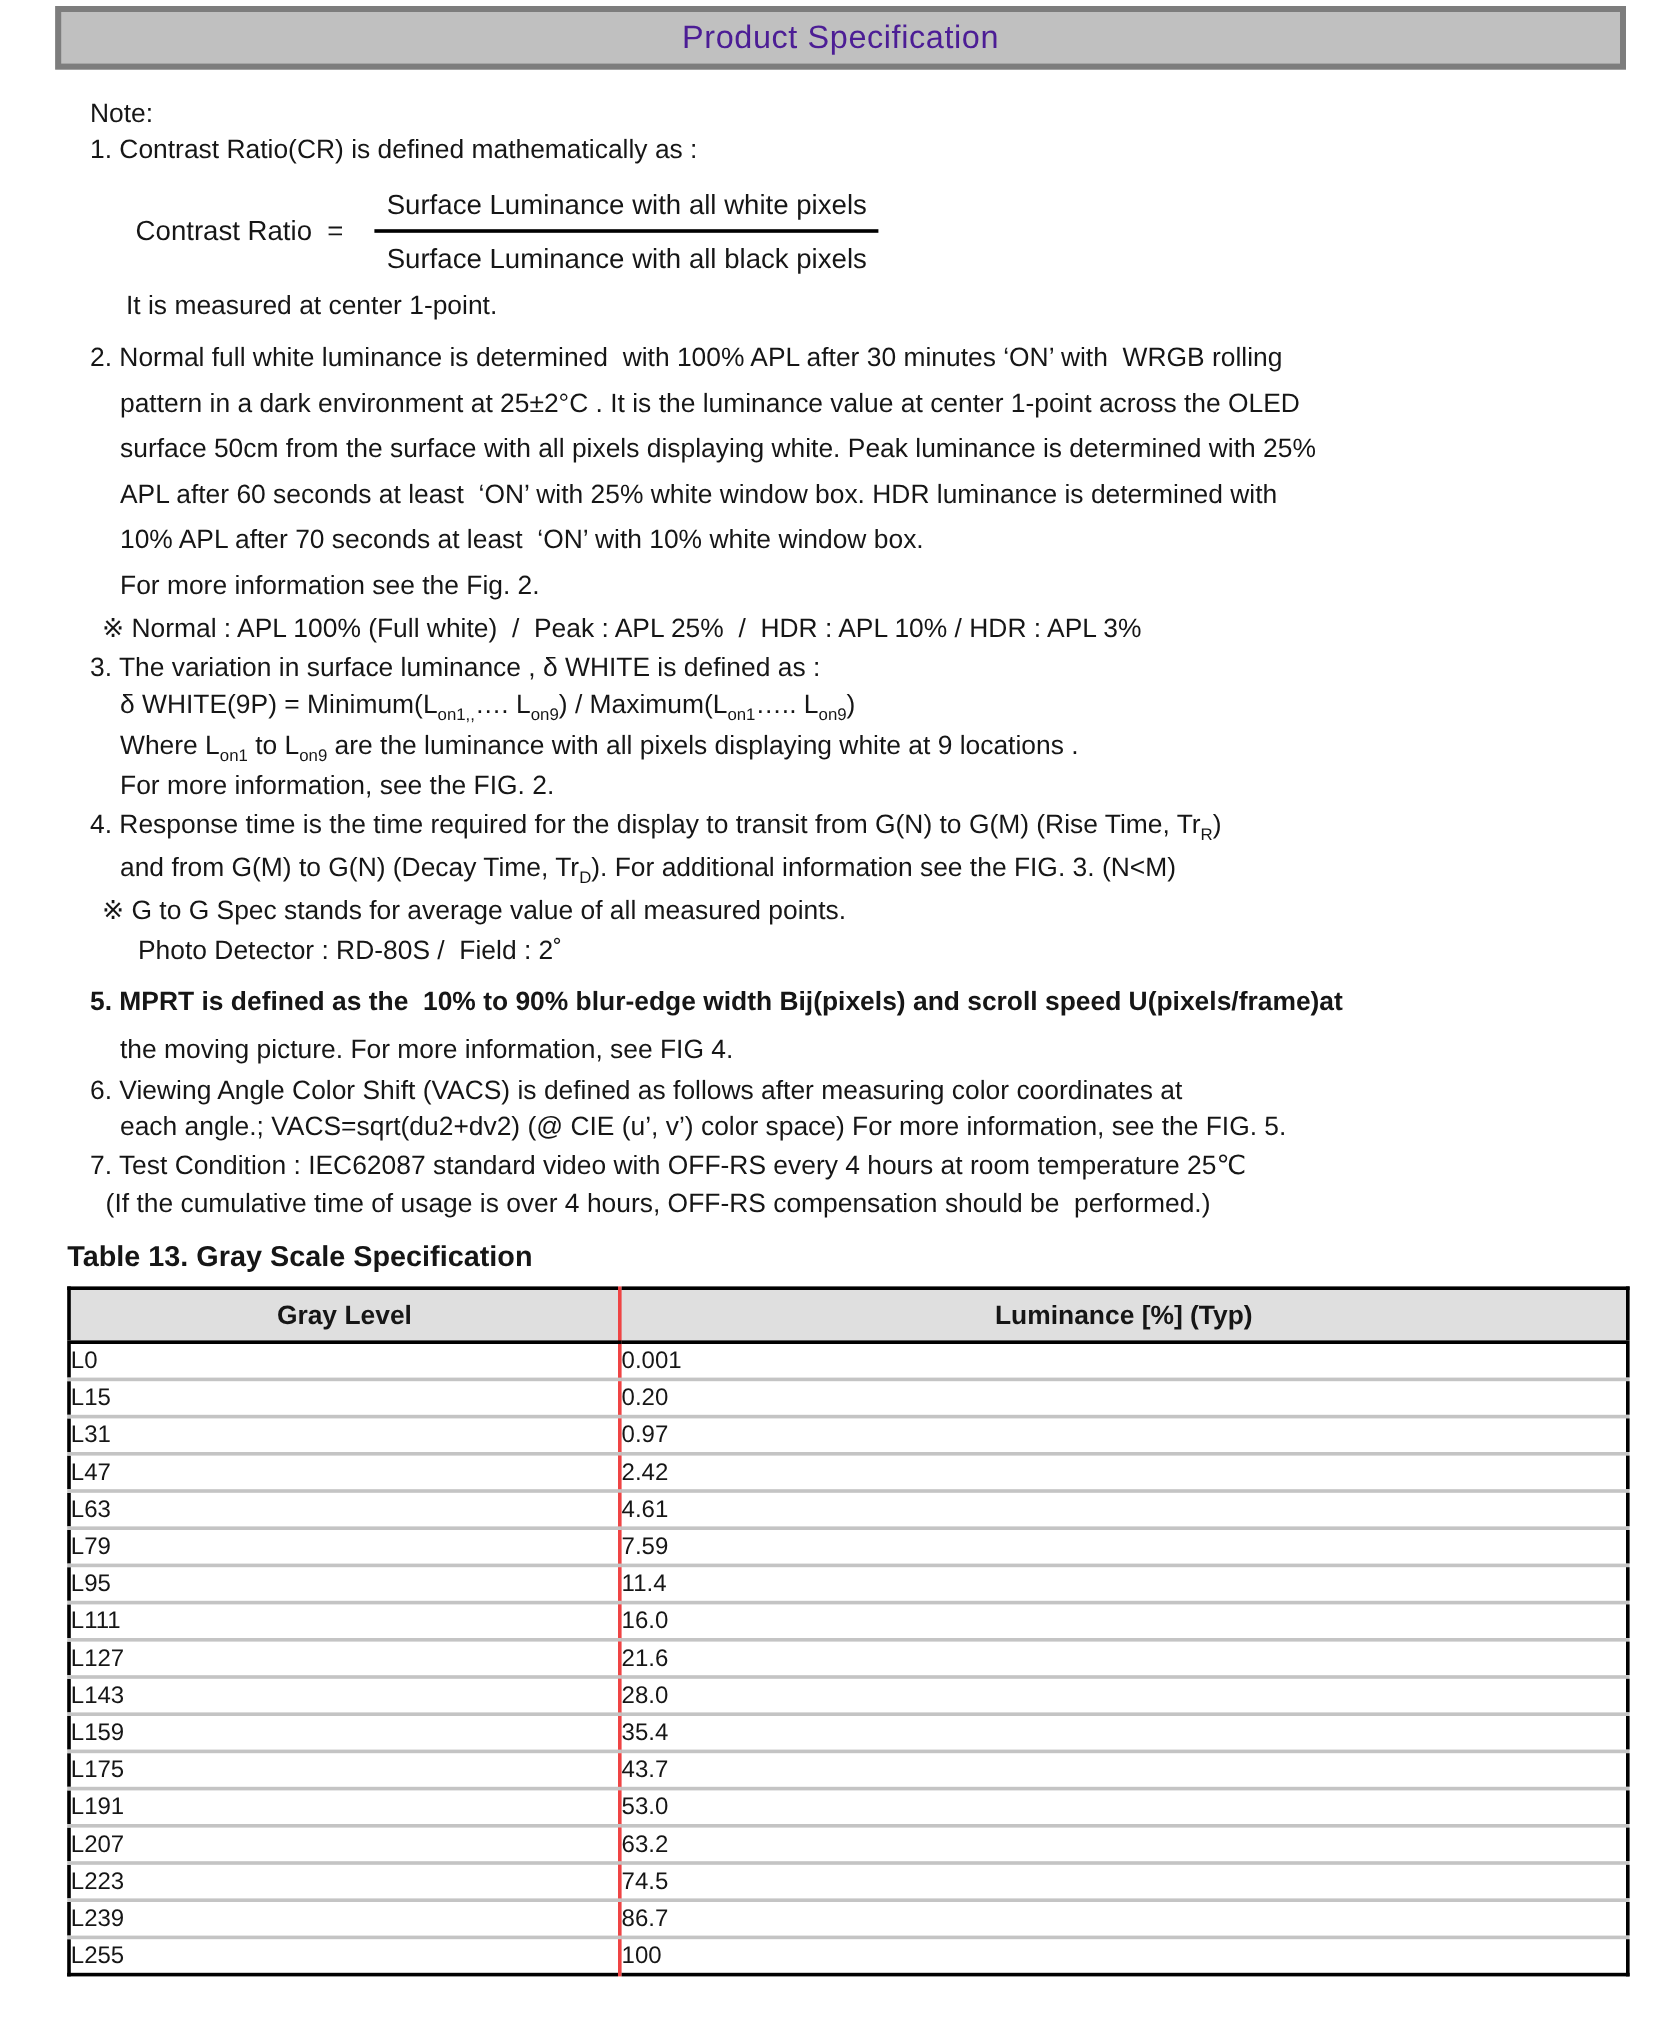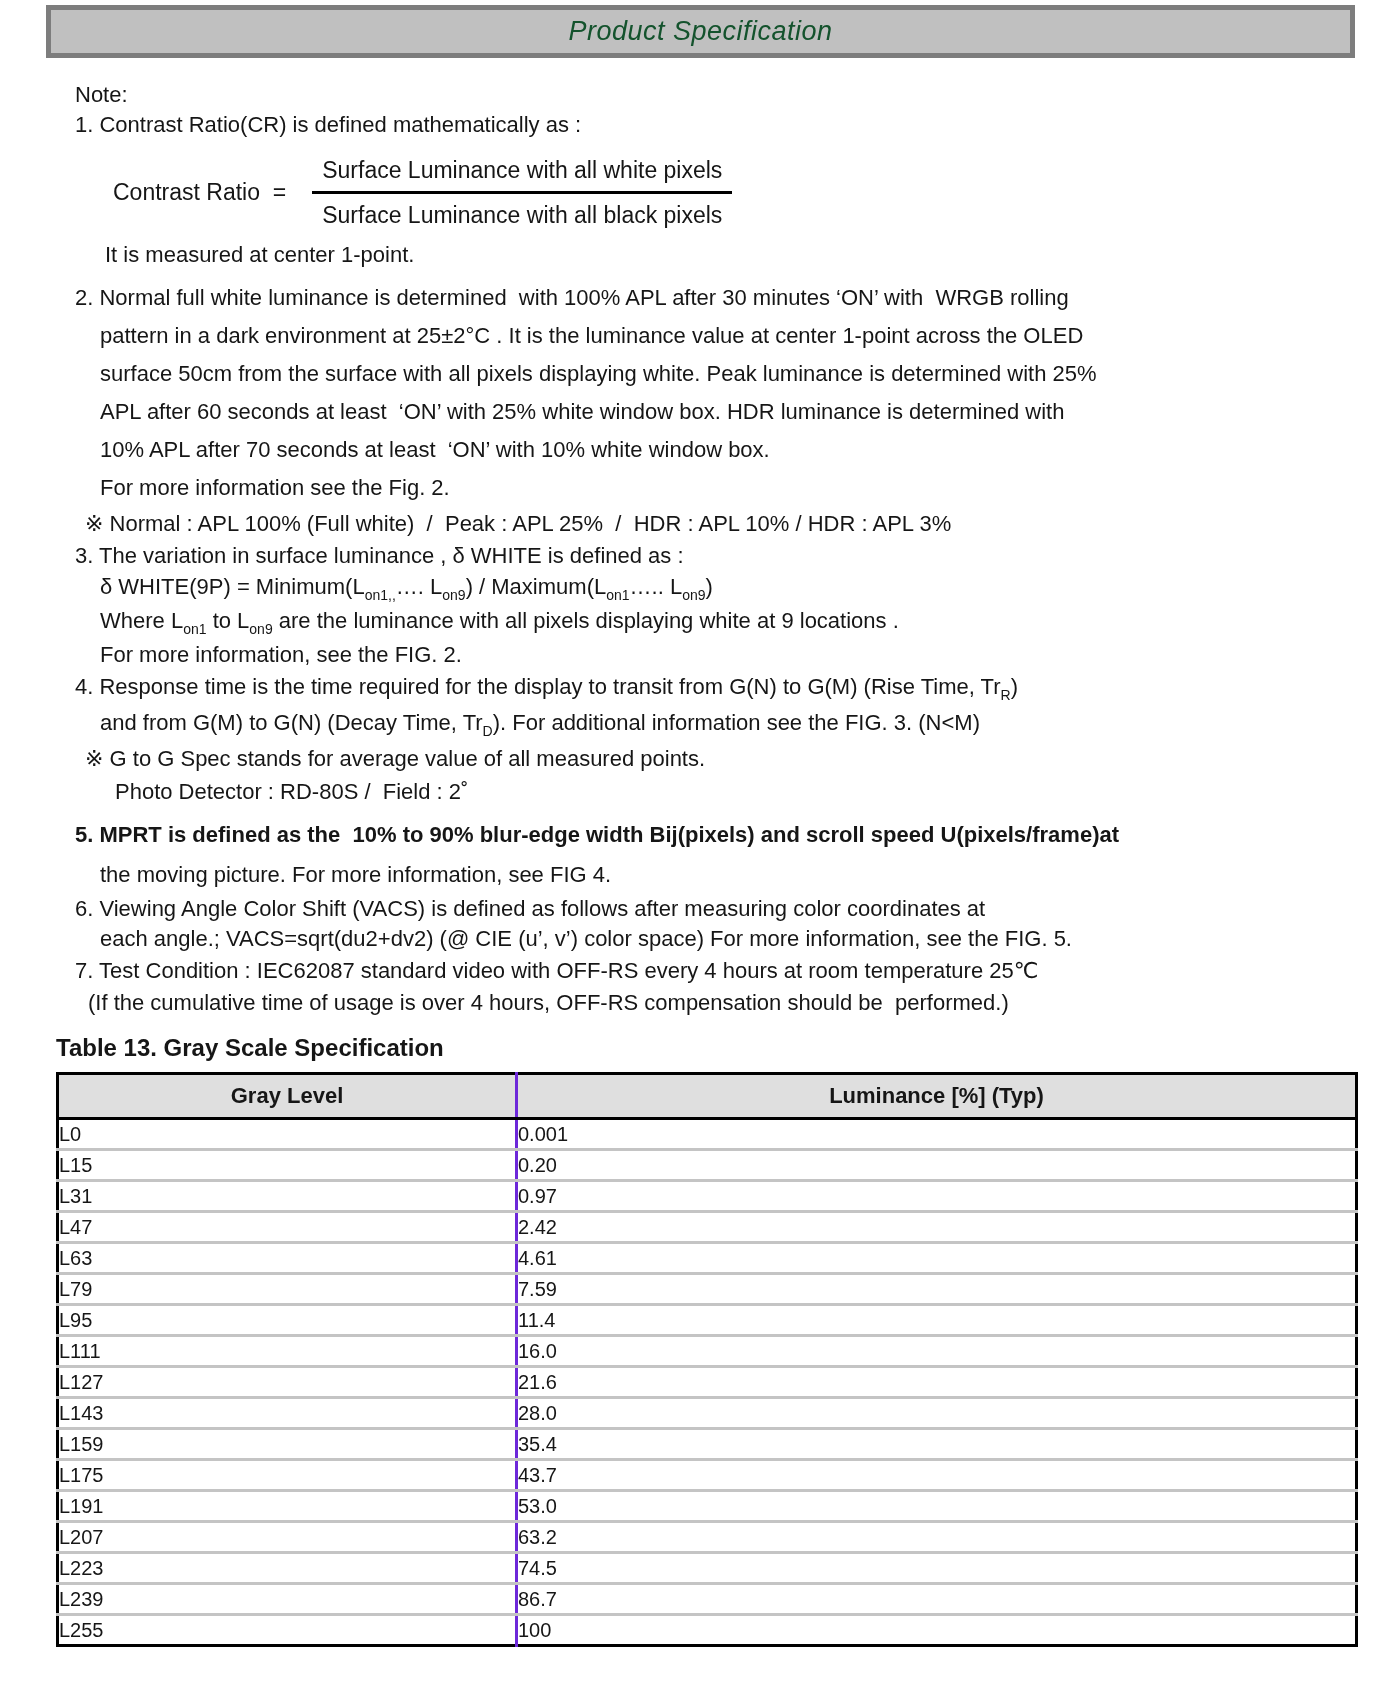--- a/index.html
+++ b/index.html
@@ -11,21 +11,21 @@
     overflow:hidden;
     position:relative;
   }
 
   
   .titlebar {
     position:absolute; left:46px; top:5px; width:1309px; height:53px;
     background:#c0c0c0; border:5px solid #7d7d7d;
     display:flex; align-items:center; justify-content:center;
   }
-  .titlebar-text { font-size:27px; color:#14532d; letter-spacing:0.5px;font-style:italic; }
+  .titlebar-text { font-size:27px; color:#4c1d95; letter-spacing:0.5px; }
 
   
   .content { position:absolute; left:75px; top:80px; width:1305px; }
   .ln { white-space:pre; font-size:22px; line-height:31px; }
   .lh30 { line-height:30px; }
   .lh32 { line-height:32px; }
   .lh33 { line-height:33px; }
   .lh38 { line-height:38px; }
   .lh42 { line-height:42px;font-weight:bold; }
   .i10 { padding-left:10px; }
@@ -63,21 +63,21 @@
     height:45px; background:#dfdfdf;
     font-size:22px; font-weight:bold; text-align:center;
     border-bottom:3px solid #000;
   }
   table.spec td {
     height:31px; font-size:20px; text-align:left;
     border-bottom:3px solid #c4c4c4;
     line-height:28px;
   }
   table.spec tbody tr:last-child td { border-bottom:none; }
-  table.spec th:first-child, table.spec td:first-child { border-right:3px solid #6d28d9; }
+  table.spec th:first-child, table.spec td:first-child { border-right:3px solid #ef4444; }
   col.c1 { width:459px; }
 </style>
 </head>
 <body>
 
 <div class="titlebar">
   <span class="titlebar-text">Product Specification</span>
 </div>
 
 <div class="content">

